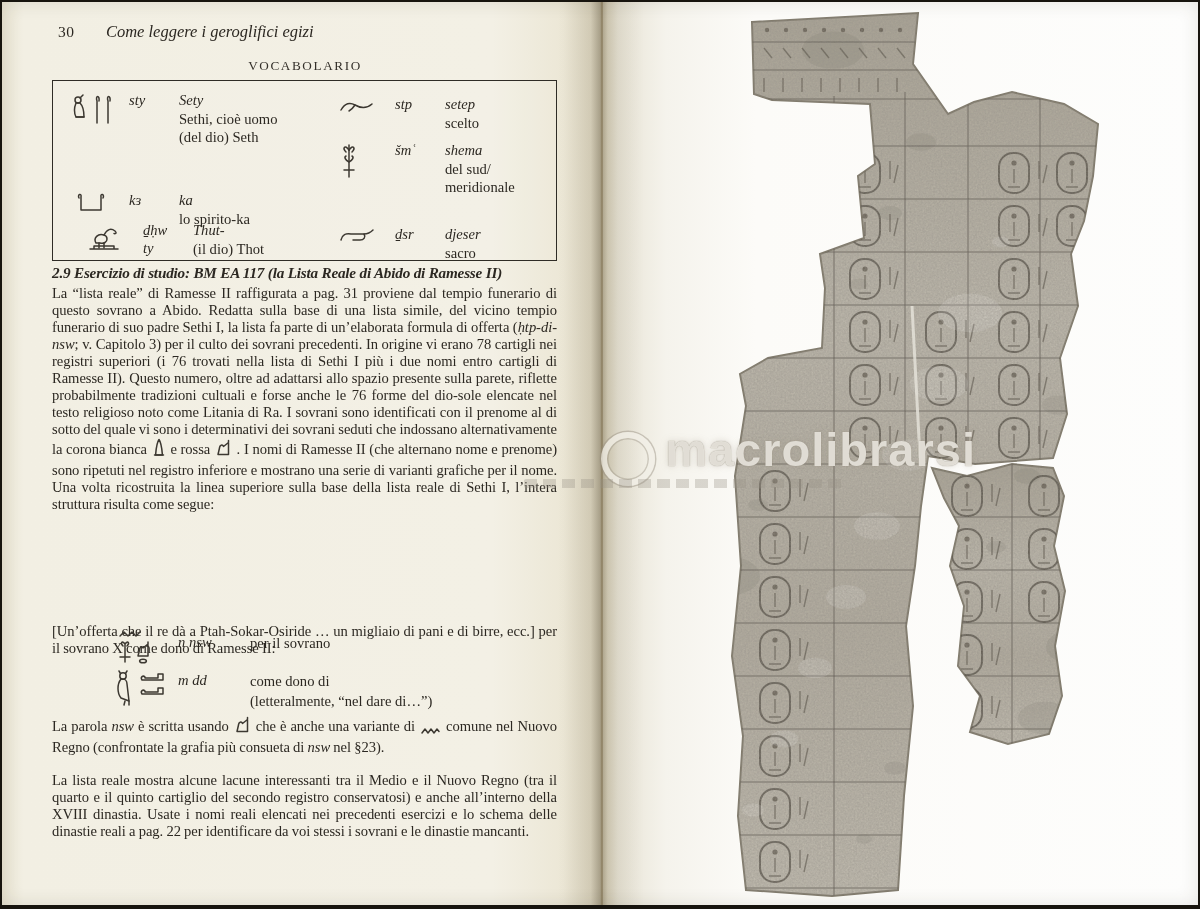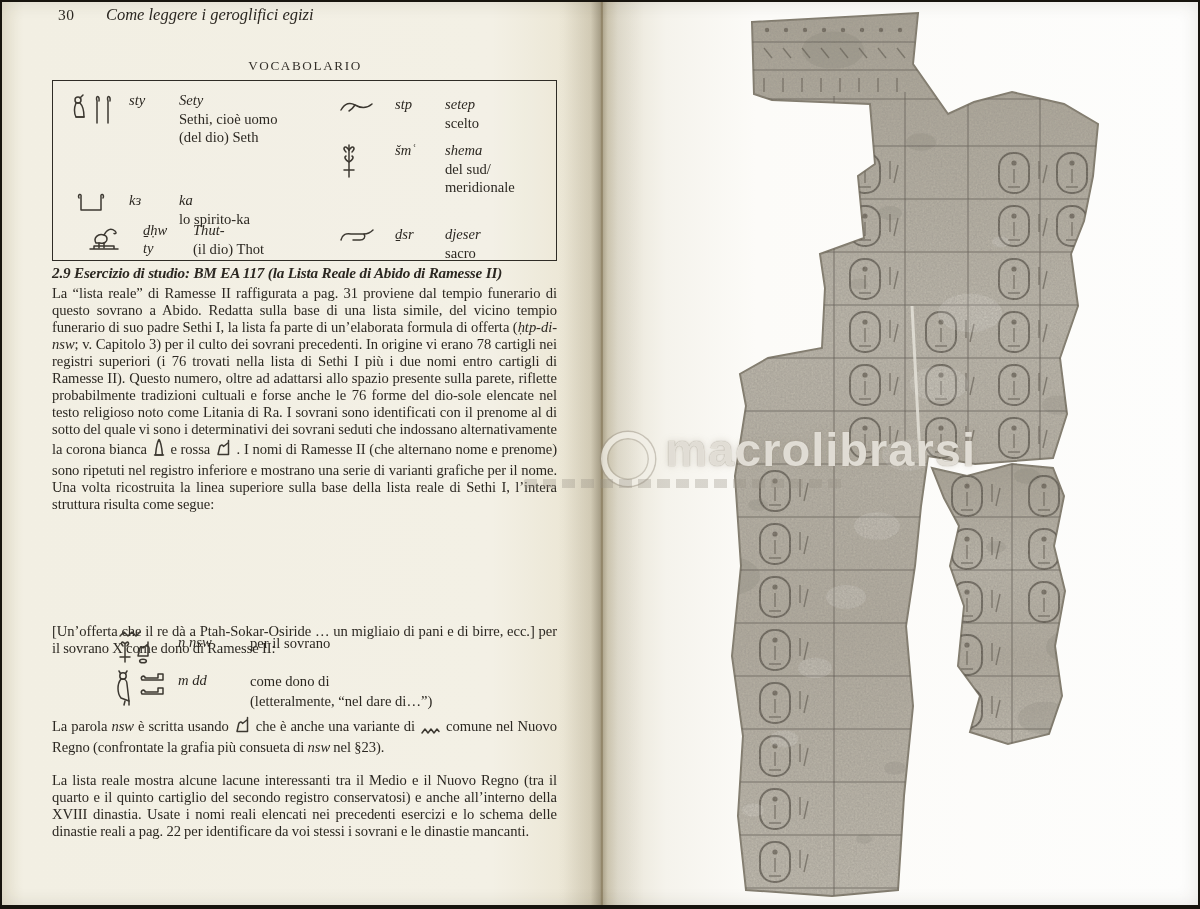--- a/index.html
+++ b/index.html
@@ -26,21 +26,21 @@
     content:"";position:absolute;left:43px;top:0;width:2px;height:100%;
     background:rgba(120,104,70,0.45);
   }
   .frame{
     position:absolute;inset:0;z-index:40;pointer-events:none;
     border-style:solid;border-color:#17140e;border-width:2px 2px 4px 2px;
     box-shadow:inset 0 0 18px rgba(60,50,30,0.12);
   }
 
   
-  .runhead{position:absolute;top:5px;left:58px;width:500px;font-size:15.5px;}
+  .runhead{position:absolute;top:22px;left:58px;width:500px;font-size:15.5px;}
   .pagenum{display:inline-block;width:44px;letter-spacing:.5px;}
   .runtitle{font-style:italic;font-size:16.5px;}
   .vocab-title{
     position:absolute;top:58px;left:55px;width:500px;text-align:center;
     font-size:13.2px;letter-spacing:1.6px;color:#34302a;
   }
   .vocab-box{
     position:absolute;top:80px;left:52px;width:503px;height:179px;
     border:1.5px solid #2f2c26;background:rgba(255,255,255,0.06);
   }

